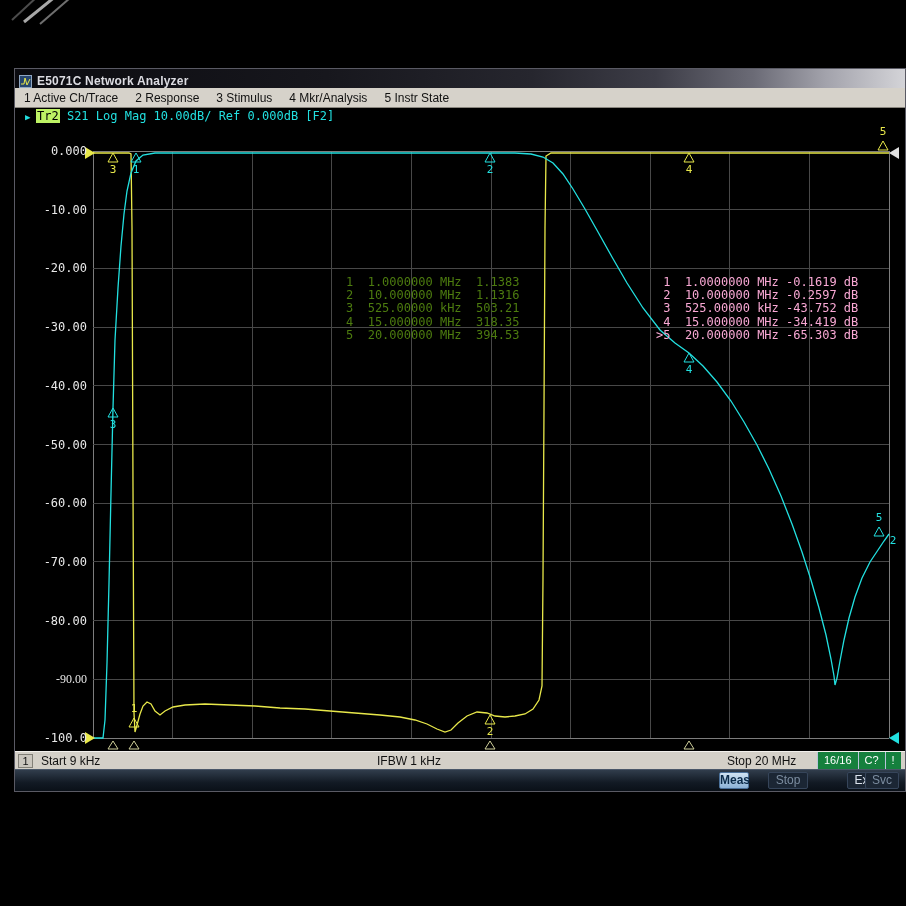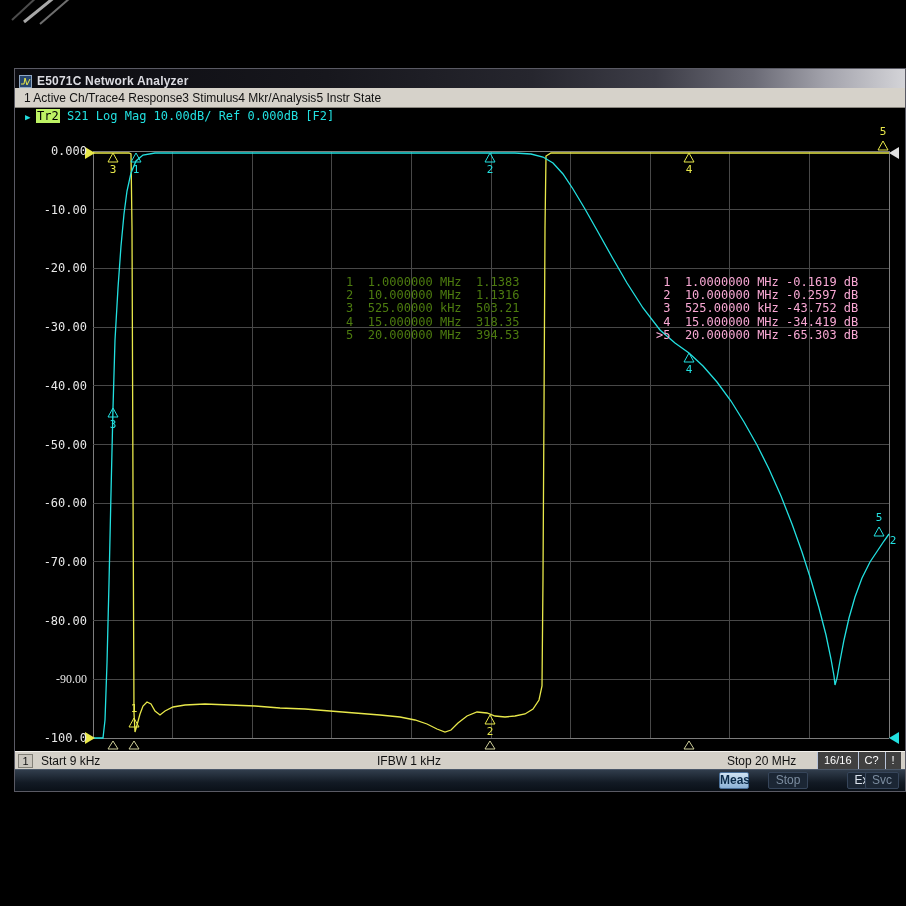--- a/index.html
+++ b/index.html
@@ -3,38 +3,38 @@
 <meta charset="utf-8">
 <style>
   *{margin:0;padding:0;box-sizing:border-box}
   html,body{width:906px;height:906px;background:#000;overflow:hidden}
   body{position:relative;font-family:"Liberation Sans",sans-serif}
   .desktop{position:absolute;inset:0;background:#000}
   .streaks{position:absolute;left:0;top:0}
   .window{position:absolute;left:14px;top:68px;width:892px;height:724px;background:#000;border:1px solid #5a5a64;overflow:hidden}
   .titlebar{position:relative;height:19px;background:linear-gradient(90deg,#0b0b10 0%,#17171d 35%,#26262e 58%,#3d3d47 72%,#6b6b76 83%,#a2a2ab 91%,#d4d4d8 100%);display:flex;align-items:flex-end;padding-left:4px}
   .title-text{color:#dcdce2;font-size:12px;font-weight:700;margin-left:5px;letter-spacing:.2px;white-space:nowrap}
-  .menubar{height:20px;background:#d6d2ca;border-bottom:1px solid #8a867e;display:flex;align-items:center;font-size:12px;color:#111;padding-left:9px;}
+  .menubar{height:20px;background:#d6d2ca;border-bottom:1px solid #8a867e;display:flex;align-items:center;font-size:12px;color:#111;padding-left:9px;gap:17px}
   .menu-item{white-space:nowrap;cursor:default}
   .screen{position:relative;height:643px;background:#000;font-family:"DejaVu Sans Mono","Liberation Mono",monospace}
   .trace-defs{position:absolute;left:10px;top:2px;font-size:12px;line-height:13px;z-index:3}
   .trace-line{white-space:pre}
   .tr-arrow{display:inline-block;width:11px;font-size:9px}
   .plot{position:absolute;left:0;top:0;z-index:1}
   .ylabel{position:absolute;left:12px;width:60px;text-align:right;color:#e8e8e8;font-size:12px;z-index:2}
   .mtable{position:absolute;font-size:12px;line-height:13.2px;z-index:3}
   .mrow{white-space:pre}
   #mtable-0{left:331px;top:168px;color:#4d7c0f}
   #mtable-1{left:641px;top:168px;color:#f9a8d4}
   .statusbar{position:relative;height:18px;background:#d4d0c8;border-top:1px solid #f2f0ec;font-size:12px;color:#111}
   .chanbox{position:absolute;left:3px;top:2px;width:15px;height:14px;border:1px solid #828078;background:#cac6be;text-align:center;line-height:12px;font-size:11px}
   .sb{position:absolute;top:2px;white-space:nowrap}
   .sb.start{left:26px}.sb.ifbw{left:362px}.sb.stop{left:712px}
   .badges{position:absolute;left:802px;top:0;height:18px;display:flex}
-  .seg{background:#404040;color:#fff;font-size:11px;line-height:17px;text-align:center;border-left:1px solid #b8c4da;padding:0 6px;white-space:nowrap}
+  .seg{background:#15803d;color:#fff;font-size:11px;line-height:17px;text-align:center;border-left:1px solid #b8c4da;padding:0 6px;white-space:nowrap}
   .taskbar{position:relative;height:22px;background:linear-gradient(#313d4c,#121a24 60%,#0a1018);border-top:1px solid #4a5768}
   .tb-btn{position:absolute;top:2px;height:17px;font-size:12px;text-align:center;line-height:15px;border-radius:2px;cursor:default;white-space:nowrap}
   .tb-btn.active{background:linear-gradient(#cfe2f2,#8cb2d6);border:1px solid #4a7099;color:#0a2a48;font-weight:700}
   .tb-btn.dim{background:#1b2634;border:1px solid #36455a;color:#7c8da0}
   .tb-btn.normal{background:#1b2634;border:1px solid #36455a;color:#dae2ec}
   .tb-btn.plain{background:none;border:none;color:#e6ecf4;font-weight:700}
 </style>
 </head>
 <body>
 
@@ -50,21 +50,21 @@
     <div class="titlebar">
       <svg width="13" height="13">
         <rect x="0.5" y="0.5" width="12" height="12" fill="#27466e" stroke="#8fa6c2"></rect>
         <polyline points="2,9 5,9 6,3 8,10 11,4" fill="none" stroke="#e8e84a" stroke-width="1"></polyline>
       </svg>
       <span class="title-text">E5071C Network Analyzer</span>
     </div>
 
     <div class="menubar">
         <span class="menu-item">1 Active Ch/Trace</span>
-        <span class="menu-item">4 Response</span>
+        <span class="menu-item">2 Response</span>
         <span class="menu-item">3 Stimulus</span>
         <span class="menu-item">4 Mkr/Analysis</span>
         <span class="menu-item">5 Instr State</span>
       </div>
 
     <div class="screen">
       <div class="trace-defs">
           <div class="trace-line" style="color: rgb(34, 224, 224);"><span class="tr-arrow">▶</span><span style="background: #bef264; color: rgb(0, 0, 0); padding: 0px 1px;">Tr2</span><span> S21 Log Mag 10.00dB/ Ref 0.000dB [F2]</span></div>
         </div>
       <div>

